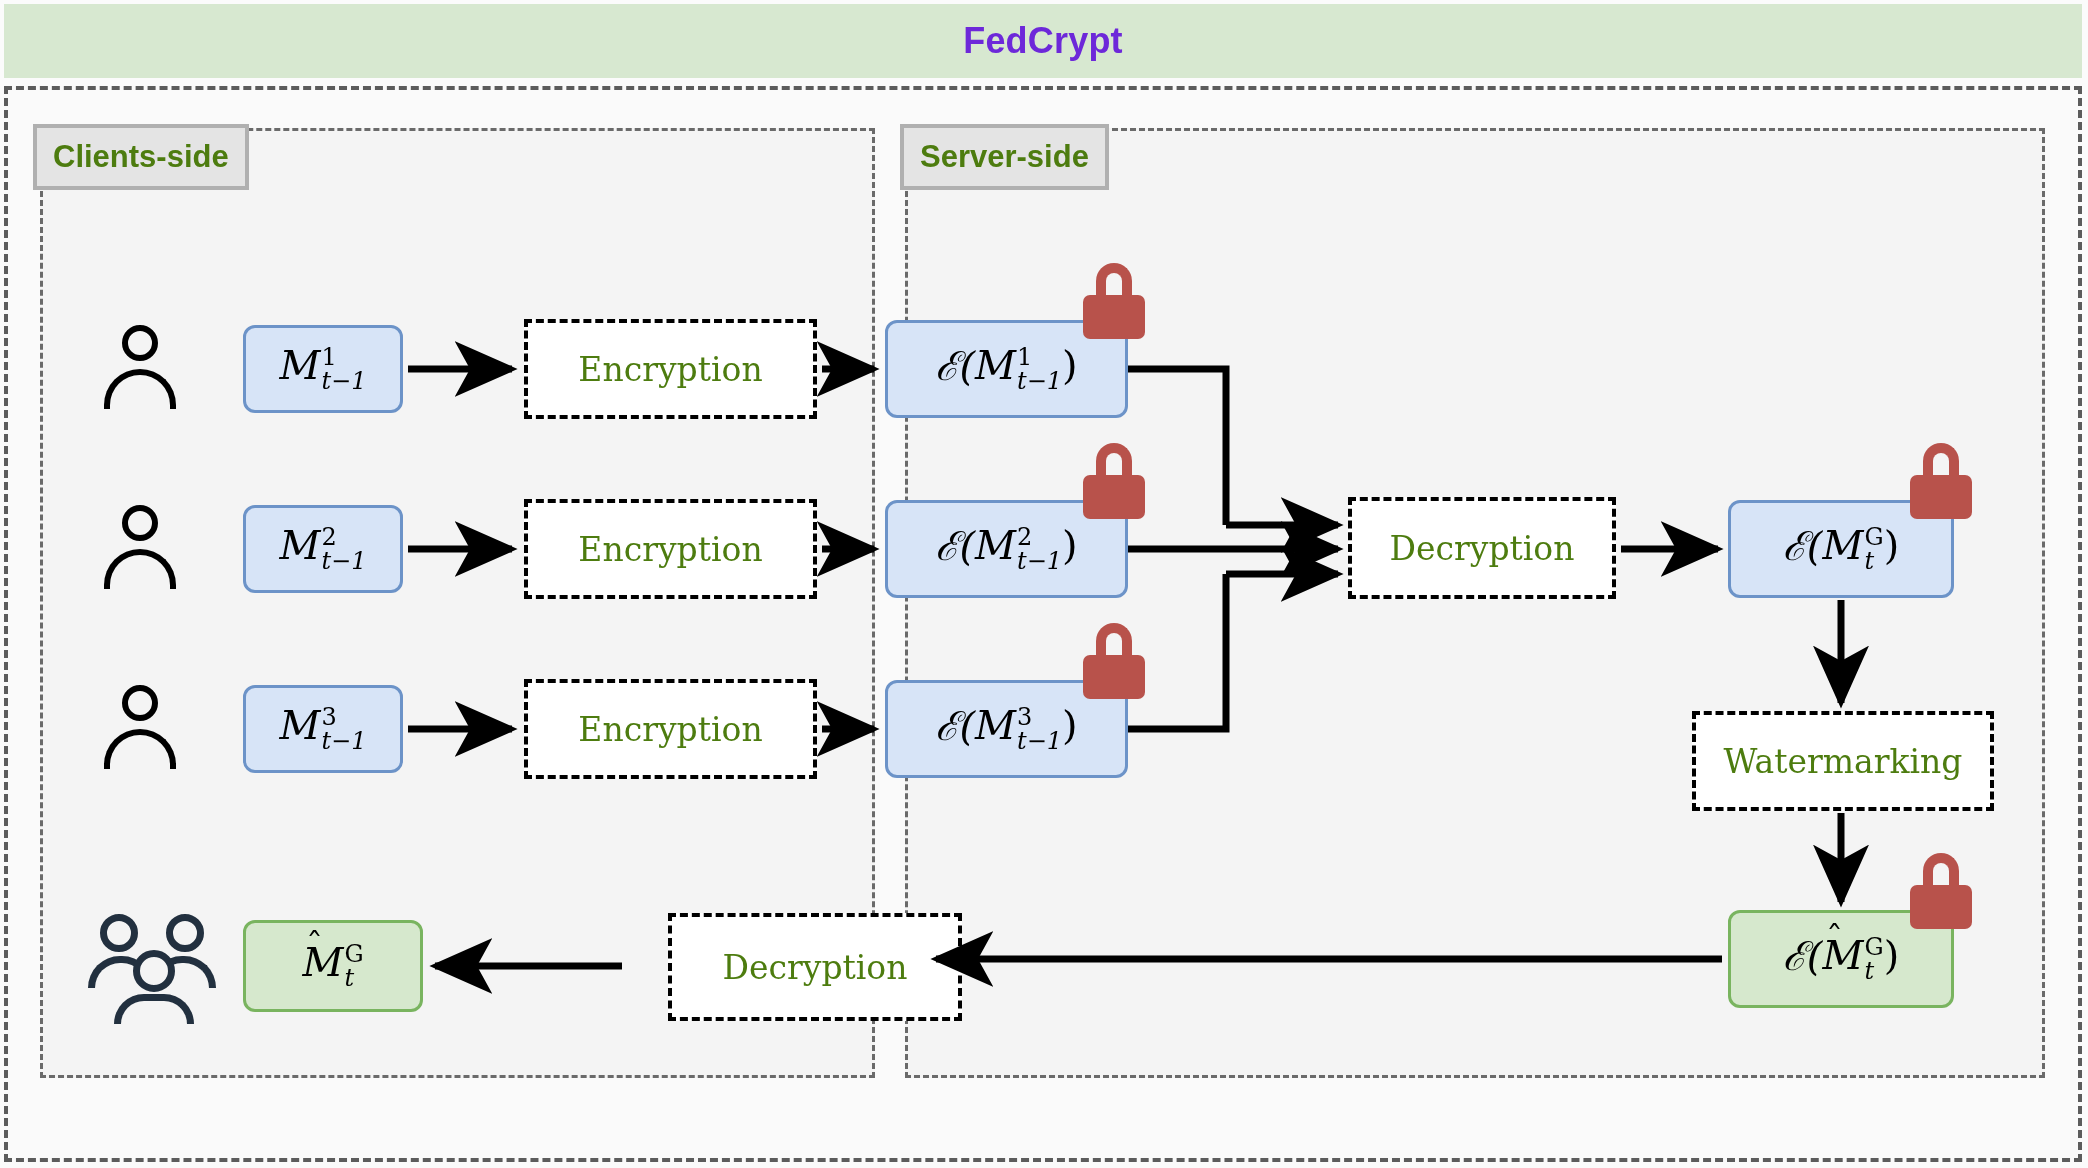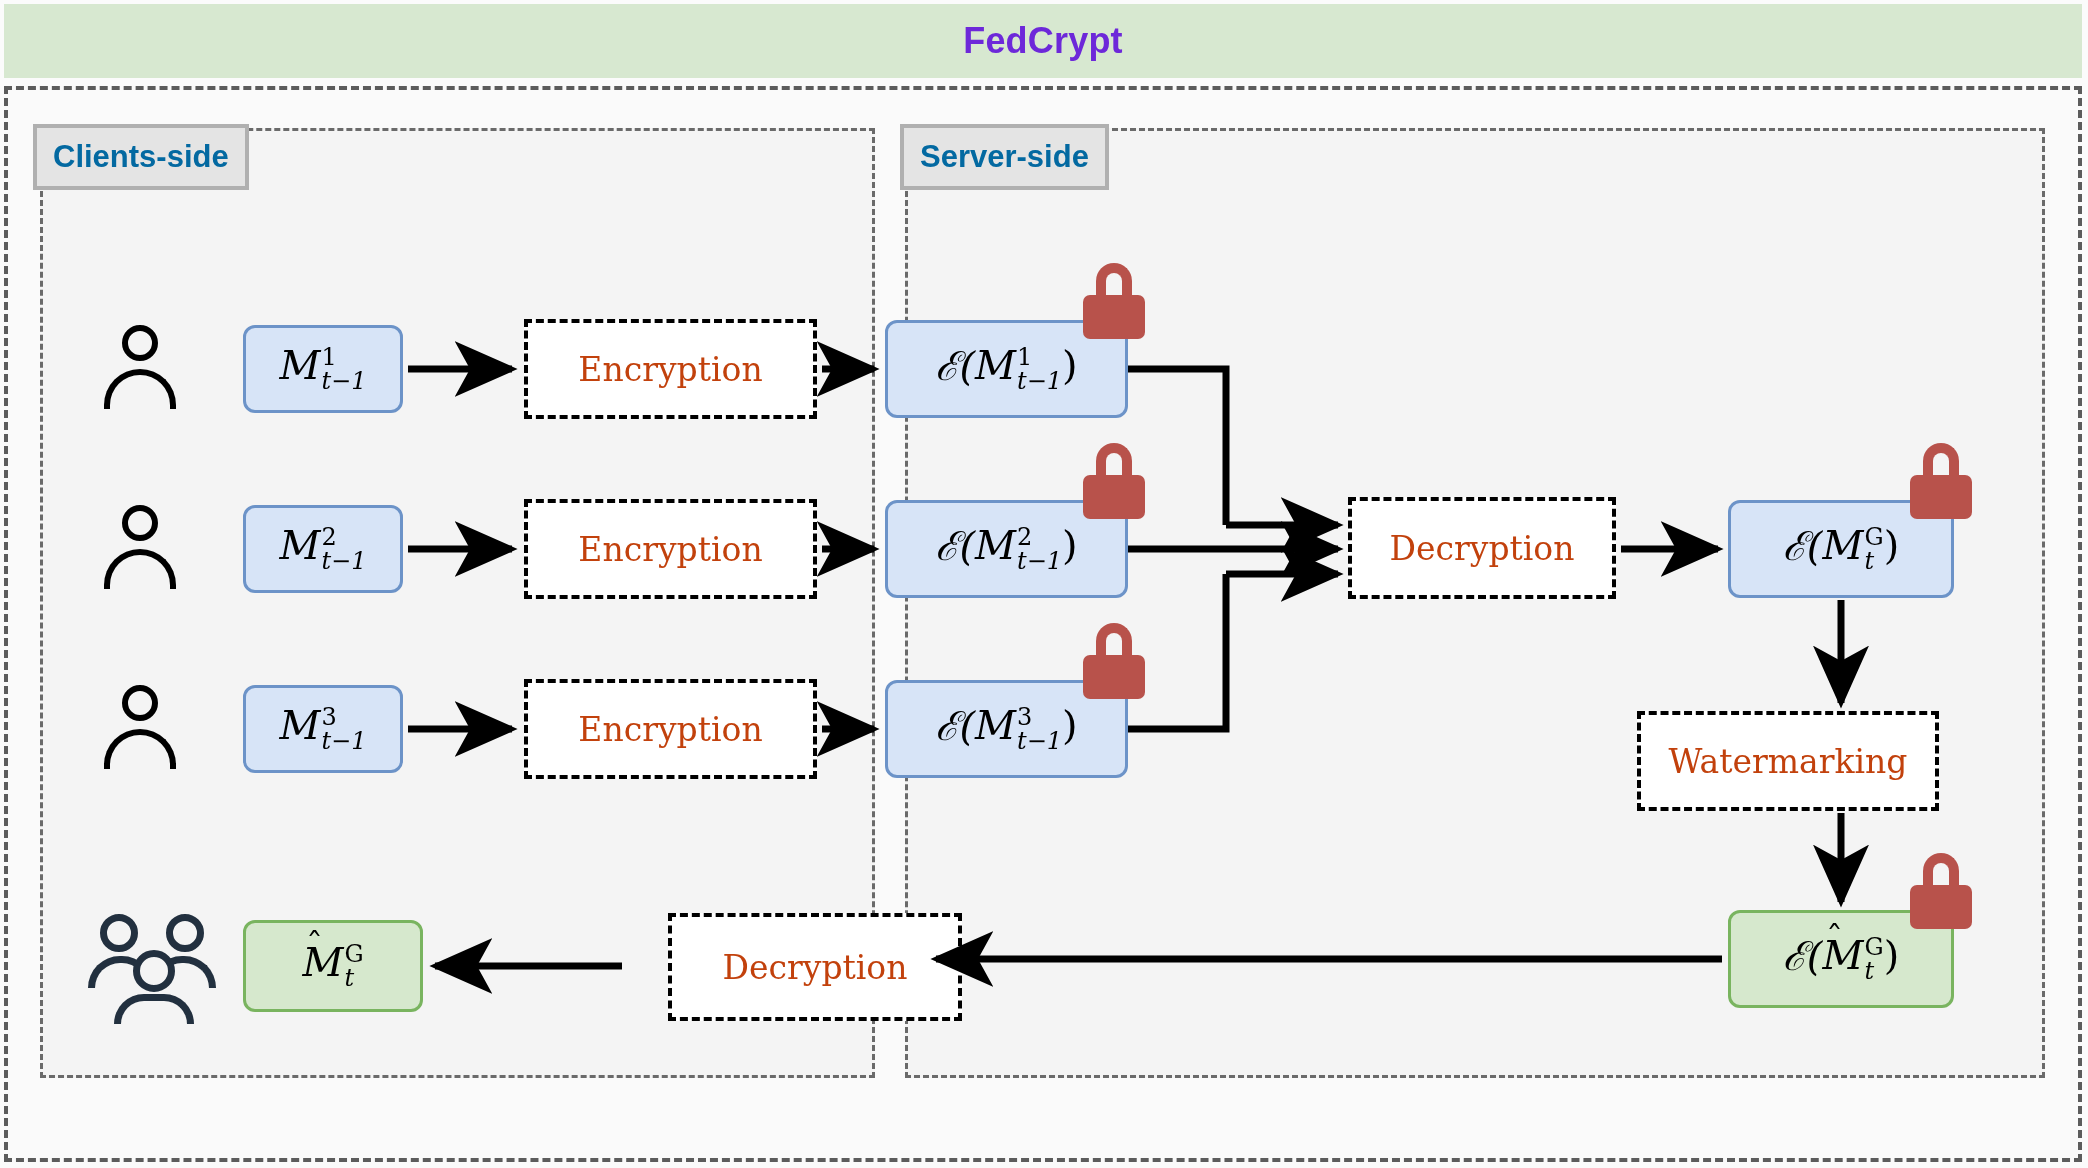--- a/index.html
+++ b/index.html
@@ -30,21 +30,21 @@
     background:#f4f4f4;
   }
   .panel-clients{left:40px;top:128px;width:835px;height:950px;}
   .panel-server{left:905px;top:128px;width:1140px;height:950px;}
   .panel-label{
     position:absolute;background:#e4e4e4;border:4px solid #b0b0b0;
     box-sizing:border-box;display:flex;align-items:center;justify-content:center;
     padding:0 16px;height:66px;
   }
   .panel-label span{
-    font-size:31px;font-weight:bold;color:#0369a1;
+    font-size:31px;font-weight:bold;color:#4d7c0f;
     font-family:"Liberation Sans",sans-serif;white-space:nowrap;
   }
   .label-clients{left:33px;top:124px;}
   .label-server{left:900px;top:124px;}
 
   
   .node{
     position:absolute;box-sizing:border-box;display:flex;
     align-items:center;justify-content:center;
   }
@@ -55,21 +55,21 @@
   .box-blue{
     background:#d7e4f7;border:3px solid #6c93c8;border-radius:12px;
   }
   .box-green{
     background:#d6e8cd;border:3px solid #79b45f;border-radius:12px;
   }
   .box-dashed{
     background:#ffffff;border:4px dashed #000000;border-radius:0;
   }
   .box-dashed .label{
-    font-family:"DejaVu Serif",serif;font-size:33px;color:#c2410c;white-space:nowrap;
+    font-family:"DejaVu Serif",serif;font-size:33px;color:#4d7c0f;white-space:nowrap;
   }
   .mvar{font-style:italic;font-family:"DejaVu Serif",serif;}
   .script-e{
     font-family:"DejaVu Serif",serif;font-style:italic;
     display:inline-block;transform:translateY(1px);
   }
   .supsub{
     display:inline-flex;flex-direction:column;align-items:flex-start;
     vertical-align:middle;line-height:1;font-size:.60em;margin-left:1px;
   }
@@ -236,21 +236,21 @@
           <span class="up">G</span>
           <span class="dn">t</span>
         </span><span>)</span>
     </span>
   </div>
   <div class="lock" style="left:1910px;top:443px;">
     <div class="shackle"></div>
       <div class="body"></div>
   </div>
 
-  <div class="node box-dashed" style="left:1637px;top:711px;width:302px;height:100px;">
+  <div class="node box-dashed" style="left:1692px;top:711px;width:302px;height:100px;">
     <span class="label">Watermarking</span>
   </div>
 
   <div class="node box-green" style="left:1728px;top:910px;width:226px;height:98px;">
     <span class="math" style="font-size:40px;">
       <span class="script-e">ℰ(</span><span class="hatwrap"><span class="hat">̂</span><span class="mvar">M</span></span><span class="supsub">
           <span class="up">G</span>
           <span class="dn">t</span>
         </span><span>)</span>
     </span>

